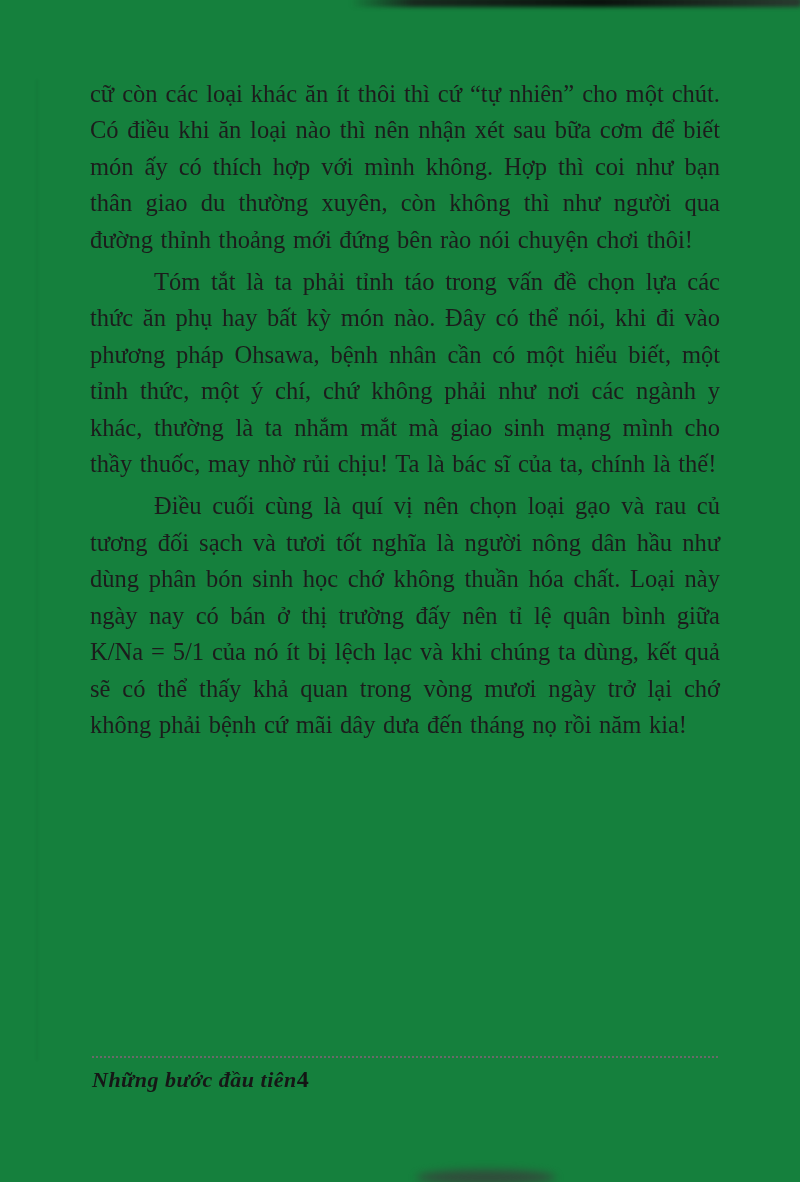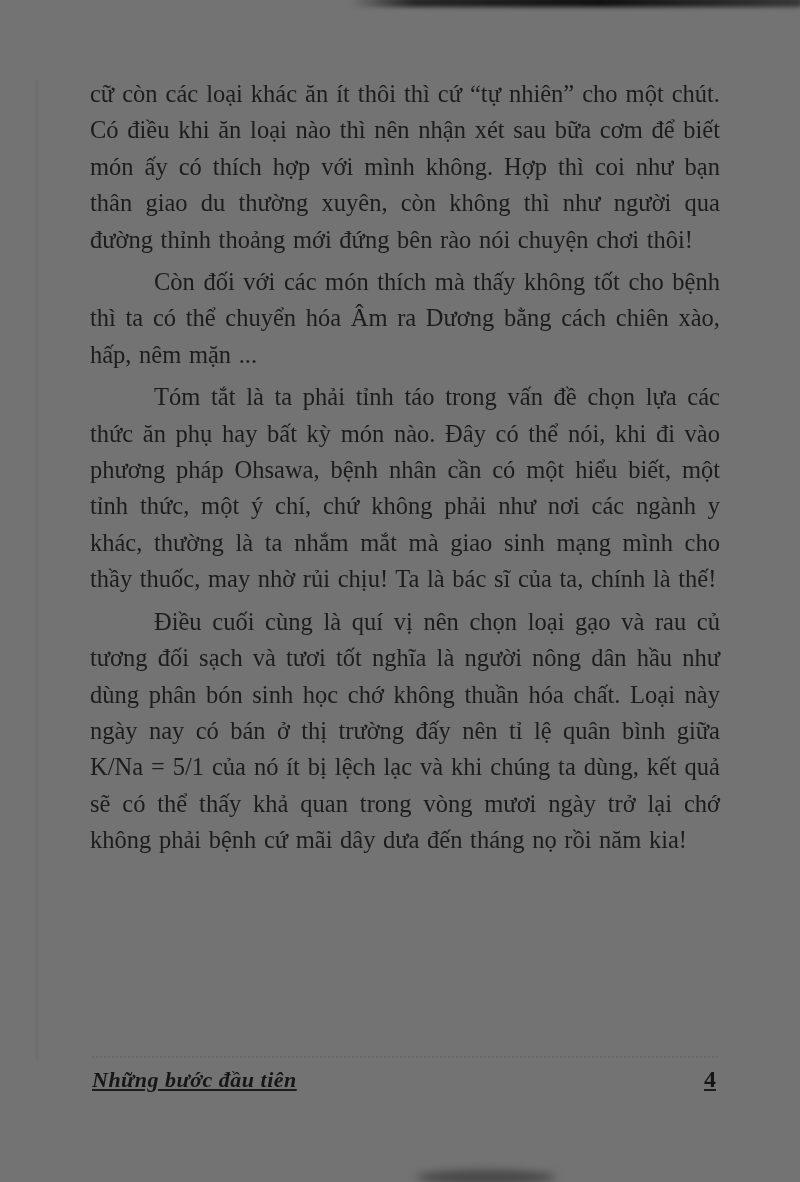--- a/index.html
+++ b/index.html
@@ -4,21 +4,21 @@
 <style>
   html, body {
     margin: 0;
     padding: 0;
     background: #ffffff;
   }
   .page {
     position: relative;
     width: 800px;
     height: 1182px;
-    background: #737373;
+    background: #15803d;
     overflow: hidden;
     font-family: "Liberation Serif", "DejaVu Serif", serif;
     color: #1c1c1c;
   }
   
   .artifact-top {
     position: absolute;
     top: -3px;
     left: 350px;
     width: 452px;
@@ -76,23 +76,21 @@
     width: 626px;
     top: 1056px;
   }
   .footer-rule {
     border-top: 2.5px dotted #6a6a6a;
     height: 0;
     margin-bottom: 8px;
   }
   .footer-row {
     display: flex;
-    justify-content: space-between;
     align-items: baseline;
-    text-decoration: underline;
   }
   .running-title {
     font-style: italic;
     font-weight: bold;
     font-size: 22px;
     letter-spacing: 0.5px;
     color: #161616;
   }
   .page-number {
     font-weight: bold;
@@ -104,21 +102,20 @@
 </head>
 <body>
 
 <div class="page">
 
   <div class="artifact-top"></div>
   <div class="fold-line"></div>
 
   <main class="content">
     <p class="para no-indent">cữ còn các loại khác ăn ít thôi thì cứ “tự nhiên” cho một chút. Có điều khi ăn loại nào thì nên nhận xét sau bữa cơm để biết món ấy có thích hợp với mình không. Hợp thì coi như bạn thân giao du thường xuyên, còn không thì như người qua đường thỉnh thoảng mới đứng bên rào nói chuyện chơi thôi!</p>
-    <p class="para">Còn đối với các món thích mà thấy không tốt cho bệnh thì ta có thể chuyển hóa Âm ra Dương bằng cách chiên xào, hấp, nêm mặn ...</p>
     <p class="para">Tóm tắt là ta phải tỉnh táo trong vấn đề chọn lựa các thức ăn phụ hay bất kỳ món nào. Đây có thể nói, khi đi vào phương pháp Ohsawa, bệnh nhân cần có một hiểu biết, một tỉnh thức, một ý chí, chứ không phải như nơi các ngành y khác, thường là ta nhắm mắt mà giao sinh mạng mình cho thầy thuốc, may nhờ rủi chịu! Ta là bác sĩ của ta, chính là thế!</p>
     <p class="para">Điều cuối cùng là quí vị nên chọn loại gạo và rau củ tương đối sạch và tươi tốt nghĩa là người nông dân hầu như dùng phân bón sinh học chớ không thuần hóa chất. Loại này ngày nay có bán ở thị trường đấy nên tỉ lệ quân bình giữa K/Na = 5/1 của nó ít bị lệch lạc và khi chúng ta dùng, kết quả sẽ có thể thấy khả quan trong vòng mươi ngày trở lại chớ không phải bệnh cứ mãi dây dưa đến tháng nọ rồi năm kia!</p>
   </main>
 
   <footer class="footer">
     <div class="footer-rule"></div>
     <div class="footer-row">
       <span class="running-title">Những bước đầu tiên</span>
       <span class="page-number">4</span>
     </div>

